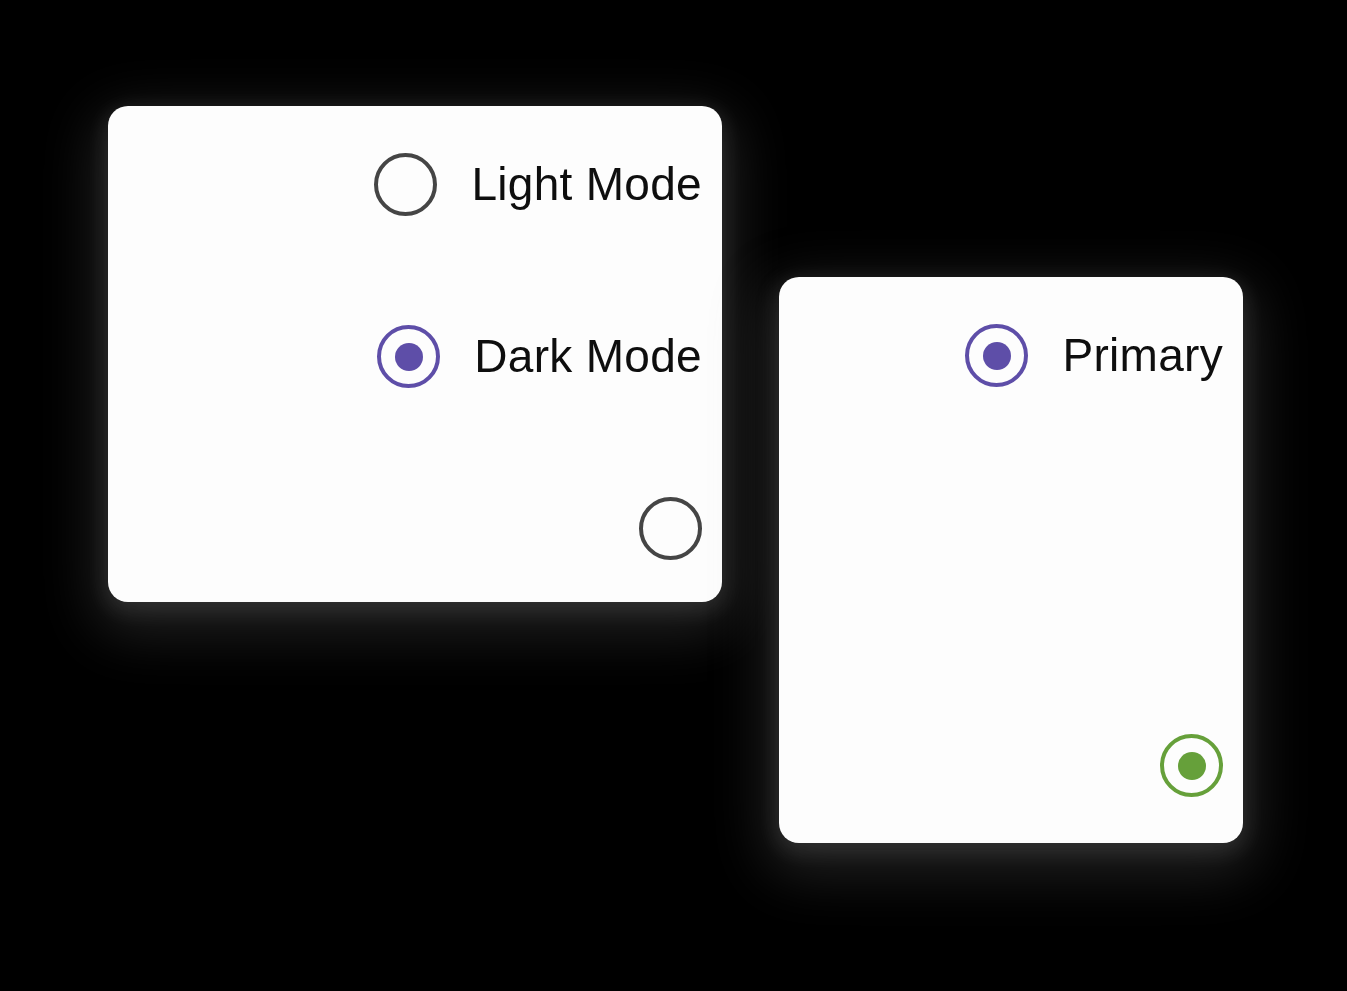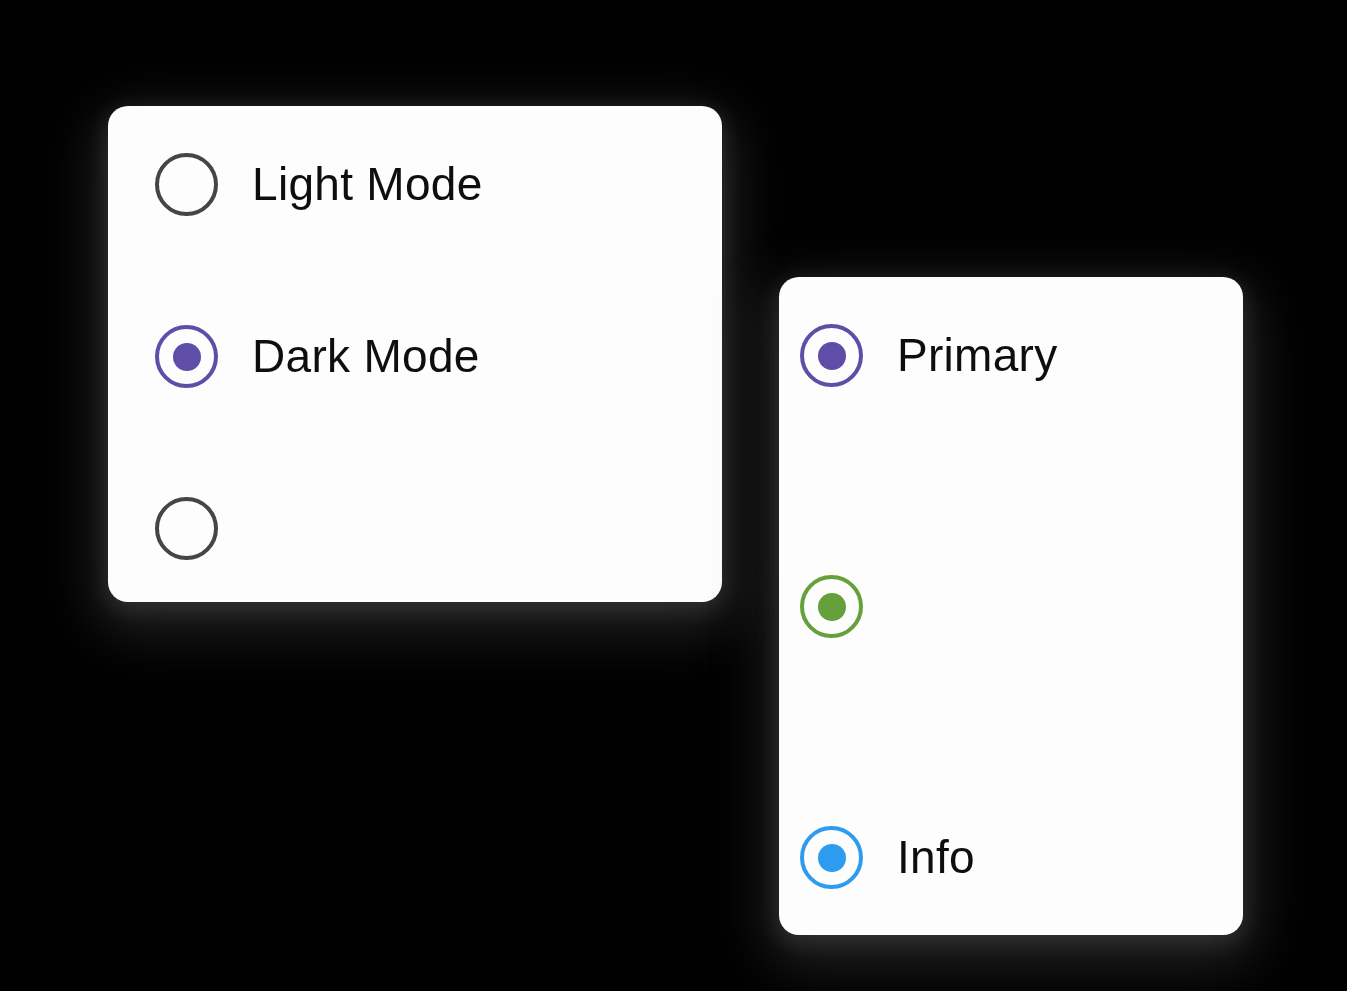--- a/index.html
+++ b/index.html
@@ -30,27 +30,28 @@
     left: 108px;
     top: 106px;
     width: 614px;
     height: 496px;
     padding: 47px 20px 42px 47px;
   }
   .card-status {
     left: 779px;
     top: 277px;
     width: 464px;
-    height: 658px;
+    height: 566px;
     padding: 47px 20px 46px 21px;
   }
   .radio-row {
     display: flex;
     align-items: center;
     cursor: pointer;
+    justify-content: flex-end;
   }
   .radio-outer {
     width: 55px;
     height: 55px;
     border: 4px solid #454545;
     border-radius: 50%;
     display: flex;
     align-items: center;
     justify-content: center;
     flex: 0 0 auto;
@@ -98,19 +99,13 @@
     <span class="radio-outer" style="border-color: rgb(94, 78, 168);">
       <span class="radio-dot" style="background: rgb(94, 78, 168);"></span>
     </span>
     <span class="radio-label">Primary</span>
   </label>
     <label class="radio-row">
     <span class="radio-outer" style="border-color: rgb(102, 160, 58);">
       <span class="radio-dot" style="background: rgb(102, 160, 58);"></span>
     </span>
   </label>
-    <label class="radio-row">
-    <span class="radio-outer" style="border-color: rgb(45, 156, 238);">
-      <span class="radio-dot" style="background: rgb(45, 156, 238);"></span>
-    </span>
-    <span class="radio-label">Info</span>
-  </label>
   </div>
 
 </body></html>

